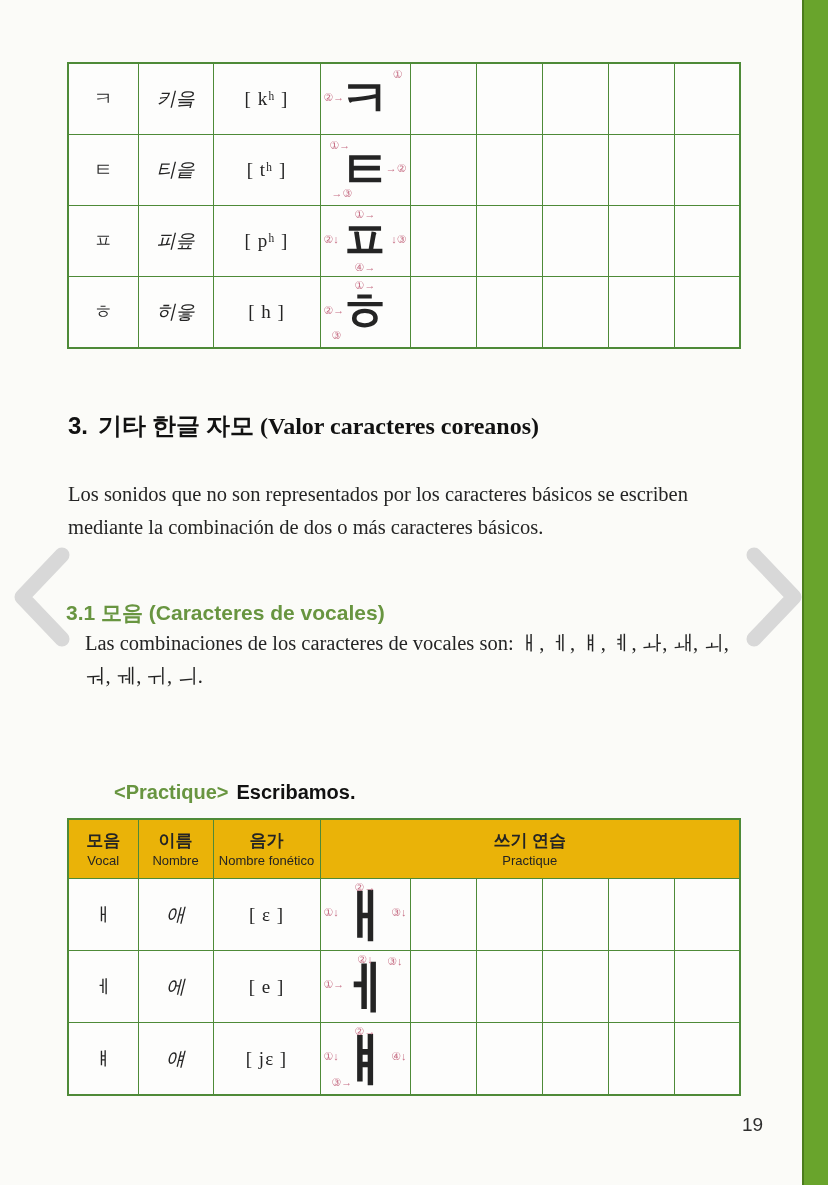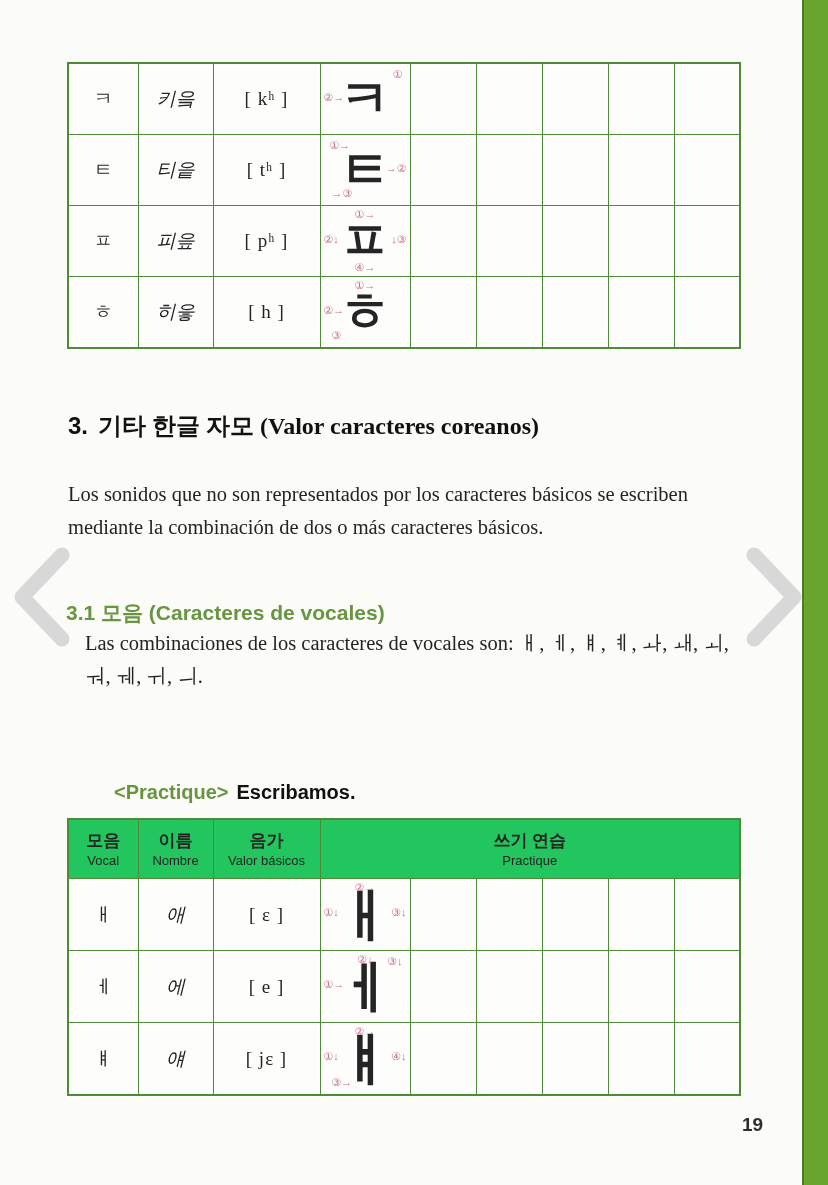--- a/index.html
+++ b/index.html
@@ -9,21 +9,21 @@
     background:linear-gradient(to right,#4c7c1e 0px,#4c7c1e 2px,#69a42c 2px);}
   
   table{border-collapse:collapse;position:absolute;table-layout:fixed;}
   td,th{border:1.6px solid #4e8a38;padding:0;text-align:center;vertical-align:middle;
     background:#fdfdfc;}
   table{border:2.4px solid #4e8a38;}
   .t-top{left:67px;top:62px;}
   .t-top td{height:70px;}
   .t-bottom{left:67px;top:818px;}
   .t-bottom td{height:71px;}
-  .t-bottom th{height:58px;background:#22c55e;font-weight:normal;}
+  .t-bottom th{height:58px;background:#eab308;font-weight:normal;}
   .char-cell{font-size:19px;font-family:"Liberation Sans",sans-serif;}
   .name-cell{font-size:19px;font-family:"Liberation Sans",sans-serif;font-style:italic;}
   .phon-cell{font-size:19px;letter-spacing:1px;}
   .glyph-cell{position:relative;}
   .glyph{font-size:50px;font-weight:bold;line-height:1;font-family:"Liberation Sans",sans-serif;
     display:inline-block;transform:scaleY(1.08);}
   .t-bottom .glyph{font-size:54px;}
   .sm{position:absolute;font-size:11px;color:#c76f85;line-height:1;
     font-family:"Liberation Sans",sans-serif;white-space:nowrap;}
   .sm-t{top:3px;left:50%;transform:translateX(-50%);}
@@ -40,21 +40,21 @@
   .h-section .num{font-family:"Liberation Sans",sans-serif;margin-right:10px;}
   .intro{position:absolute;left:68px;top:478px;width:684px;font-size:20.5px;line-height:33px;margin:0;}
   .h-sub{position:absolute;left:66px;top:563px;font-size:21px;font-weight:bold;
     font-family:"Liberation Sans",sans-serif;color:#689540;margin-top:36px;}
   .flow{position:absolute;left:68px;top:610px;width:694px;}
   .flow p{margin:17px;font-size:20.5px;line-height:33px;}
   .practique-line{position:absolute;left:66px;top:781px;font-size:20px;font-weight:bold;
     font-family:"Liberation Sans",sans-serif;color:#111;margin-left:48px;}
   .practique-line .tag{color:#689540;margin-right:8px;}
   .page-num{position:absolute;left:742px;top:1114px;font-size:19px;
-    font-family:"Liberation Sans",sans-serif;color:#2e2e2e;font-weight:bold;}
+    font-family:"Liberation Sans",sans-serif;color:#2e2e2e;}
   
   .nav-btn{position:absolute;top:545px;width:72px;height:104px;background:transparent;
     border:none;padding:0;cursor:pointer;}
   .nav-prev{left:6px;}
   .nav-next{left:738px;}
   .nav-btn svg{display:block;}
 </style>
 </head>
 <body>
 
@@ -154,21 +154,21 @@
         <th>
           <div class="hdr-ko">모음</div>
           <div class="hdr-es">Vocal</div>
         </th>
         <th>
           <div class="hdr-ko">이름</div>
           <div class="hdr-es">Nombre</div>
         </th>
         <th>
           <div class="hdr-ko">음가</div>
-          <div class="hdr-es">Valor básicos</div>
+          <div class="hdr-es">Nombre fonético</div>
         </th>
         <th colspan="6">
           <div class="hdr-ko">쓰기 연습</div>
           <div class="hdr-es">Practique</div>
         </th>
       </tr>
     </thead>
     <tbody>
       <tr>
         <td class="char-cell">ㅐ</td>

